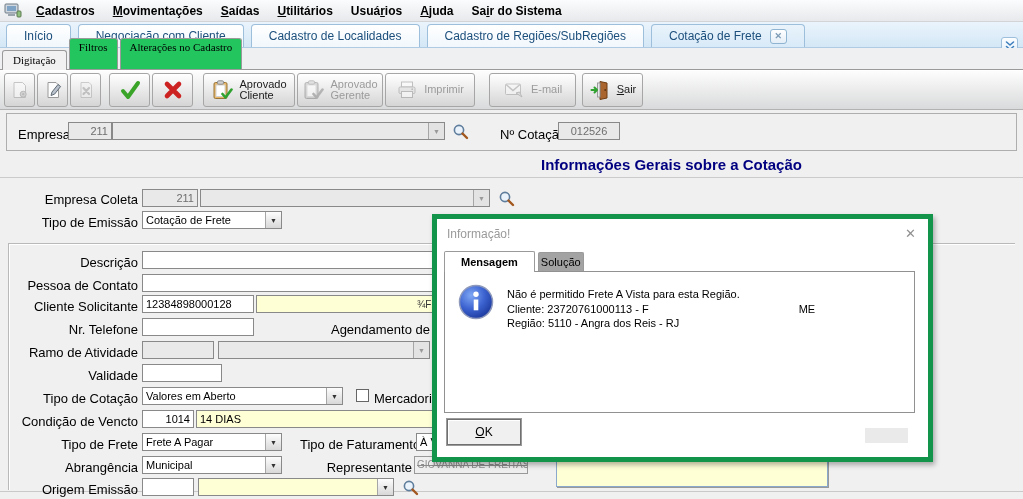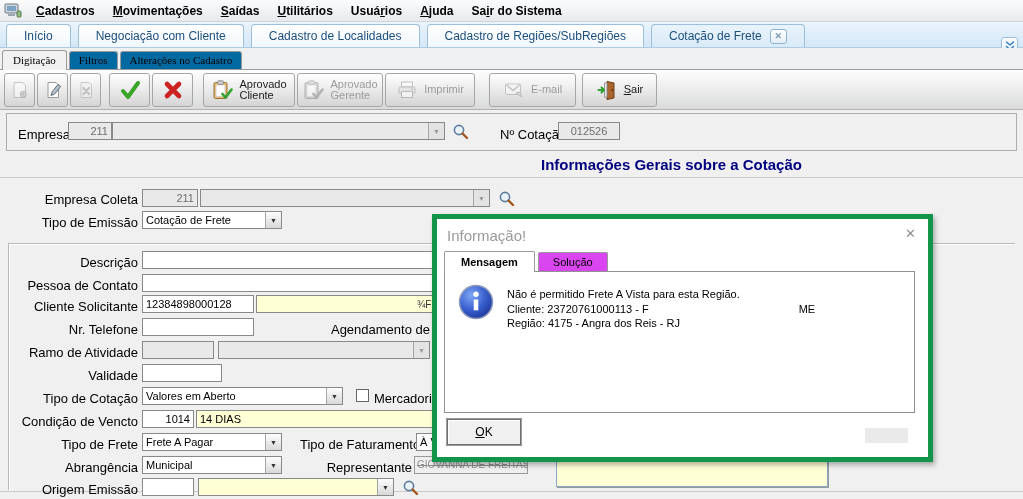--- a/index.html
+++ b/index.html
@@ -26,21 +26,21 @@
   .tabclose{width:17px;height:15px;border:1px solid #8fb4d2;border-radius:3px;
             background:linear-gradient(#ffffff,#e4eef7);display:flex;align-items:center;justify-content:center;}
   .tabclose::after{content:"\2715";font-size:9px;font-weight:bold;color:#7d9bb5;}
   .chevbtn{position:absolute;right:5px;top:15px;width:17px;height:17px;border:1px solid #9dbfdc;
            border-radius:3px;background:linear-gradient(#fcfeff,#e3eff9);display:flex;align-items:center;justify-content:center;}
 
   
   .subtabbar{position:absolute;left:0;top:48px;width:1023px;height:22px;background:#eef0f1;
              border-bottom:1px solid #9a9a9a;display:flex;align-items:flex-end;padding-left:2px;font-family:Liberation Serif, serif;}
   .stab{border:1px solid #9a9a9a;border-bottom:none;border-radius:3px 3px 0 0;
-        padding:2px 9px 3px;margin-right:2px;background:#0369a1;font-size:11px;white-space:nowrap;}
+        padding:2px 9px 16px;margin-right:2px;background:#22c55e;font-size:11px;white-space:nowrap;}
   .stab.active{background:#f1f1f1;padding:3px 10px 4px;margin-bottom:-1px;}
 
   
   .toolbar{position:absolute;left:0;top:70px;width:1023px;height:40px;
            background:linear-gradient(#fdfdfd,#d9dadb);border-top:1px solid #ffffff;
            border-bottom:1px solid #b2b2b2;display:flex;align-items:center;padding-left:4px;}
   .tbtn{height:34px;border:1px solid #a6a6a6;border-radius:3px;margin-right:2px;
         background:linear-gradient(#ffffff,#d5d5d5);display:flex;align-items:center;justify-content:center;
         gap:6px;font-size:11px;color:#1a1a1a;padding:0;line-height:11.5px;}
   .tbtn.small{width:31px;}
@@ -81,26 +81,26 @@
   .frag{position:absolute;left:417px;top:299px;font-size:10px;color:#333;z-index:2;text-align:right;}
   .rep{position:absolute;left:414px;top:456px;width:114px;height:18px;border:1px solid #999;
        background:#efefef;color:#8d8d8d;font-size:10px;padding:2px 2px;white-space:nowrap;
        overflow:hidden;text-decoration:line-through;z-index:2;}
   .memo{position:absolute;left:556px;top:444px;width:272px;height:43px;background:#ffffd6;
         border:1px solid #8aa8cc;box-shadow:1px 1px 0 #9a9a9a;z-index:2;}
 
   
   .dialog{position:absolute;left:432px;top:214px;width:501px;height:248px;
           border:5px solid #12954a;background:#fff;z-index:10;box-shadow:2px 3px 5px rgba(0,0,0,.3);}
-  .dtitle{height:28px;padding:8px 0 0 10px;color:#9a9a9a;font-size:15px;}
+  .dtitle{height:28px;padding:8px 0 0 10px;color:#9a9a9a;font-size:12px;}
   .dclose{position:absolute;right:12px;top:7px;color:#8f8f8f;font-size:13px;cursor:default;}
   .dclose::after{content:"\2715";}
   .dtabs{position:absolute;left:7px;top:31px;height:22px;display:flex;align-items:center;}
-  .dtab{border:1px solid #9a9a9a;border-bottom:none;border-radius:2px 2px 0 0;background:#d946ef;
-        padding:3px 14px;margin-right:3px;font-size:11px;position:relative;}
+  .dtab{border:1px solid #9a9a9a;border-bottom:none;border-radius:2px 2px 0 0;background:#a3a3a3;
+        padding:3px 2px;margin-right:3px;font-size:11px;position:relative;}
   .dtab.active{background:#fff;font-weight:bold;padding:4px 16px;margin-bottom:-1px;z-index:2;}
   .dbody{position:absolute;left:7px;top:52px;width:471px;height:142px;border:1px solid #919191;background:#fff;}
   .dicon{position:absolute;left:12px;top:11px;}
   .dmsg{position:absolute;left:62px;top:15px;font-size:11px;line-height:14.5px;white-space:nowrap;}
   .dmsg .me{margin-left:150px;}
   .okbtn{position:absolute;left:10px;top:200px;width:74px;height:26px;background:#f0f0f0;
          border:1px solid #707070;box-shadow:0 0 0 1px #9a9a9a, inset 1px 1px 0 #ffffff;
          font-family:"Liberation Sans",sans-serif;font-size:12px;color:#000;}
   .dghost{position:absolute;left:428px;top:209px;width:43px;height:15px;background:#eaeaea;}
 </style>
@@ -221,21 +221,21 @@
       <span class="tlabel">Imprimir</span>
     </button>
     <button class="tbtn dis" style="width:87px;margin-right:6px;">
       <svg width="22" height="22" viewBox="0 0 22 22">
           <rect x="2.5" y="5" width="15" height="10.5" rx="1" fill="#fafafa" stroke="#9a9a9a"></rect>
           <path d="M3 5.5l7 6 7-6" fill="none" stroke="#9a9a9a" stroke-width="1.4"></path>
           <path d="M13 14l6 4-2.5-5z" fill="#d9d9d9" stroke="#8f8f8f"></path>
         </svg>
       <span class="tlabel">E-mail</span>
     </button>
-    <button class="tbtn" style="width:75px;">
+    <button class="tbtn" style="width:61px;">
       <svg width="22" height="22" viewBox="0 0 22 22">
           <path d="M11 2.5l7 1.5v15l-7 1.5z" fill="#a9652d" stroke="#6d3d14"></path>
           <rect x="8.5" y="4" width="2.5" height="14" fill="#e7e7e7" stroke="#9a9a9a"></rect>
           <circle cx="16.2" cy="11" r=".9" fill="#5c3311"></circle>
           <path d="M2.5 11h5M5.5 8.5L8 11l-2.5 2.5" fill="none" stroke="#2fa12f" stroke-width="2" stroke-linecap="round" stroke-linejoin="round"></path>
         </svg>
       <span class="tlabel"><span class="u">S</span><span>air</span></span>
     </button>
   </div>
 
@@ -369,20 +369,20 @@
               </radialGradient>
             </defs>
             <circle cx="19" cy="19" r="16.5" fill="url(#gi)" stroke="#8e99bb" stroke-width="1.5"></circle>
             <circle cx="19" cy="11.3" r="2.7" fill="#fff"></circle>
             <path d="M16.7 16.5h4.6v10.8h-4.6z" fill="#fff"></path>
           </svg>
       </span>
       <div class="dmsg">
         <div>Não é permitido Frete A Vista para esta Região.</div>
         <div><span>Cliente: 23720761000113 - F</span><span class="me">ME</span></div>
-        <div>Região: 4175 - Angra dos Reis - RJ</div>
+        <div>Região: 5110 - Angra dos Reis - RJ</div>
       </div>
     </div>
     <button class="okbtn"><span class="u">O</span><span>K</span></button>
     <div class="dghost"></div>
   </div>
 
 </div>
 
 </body></html>

